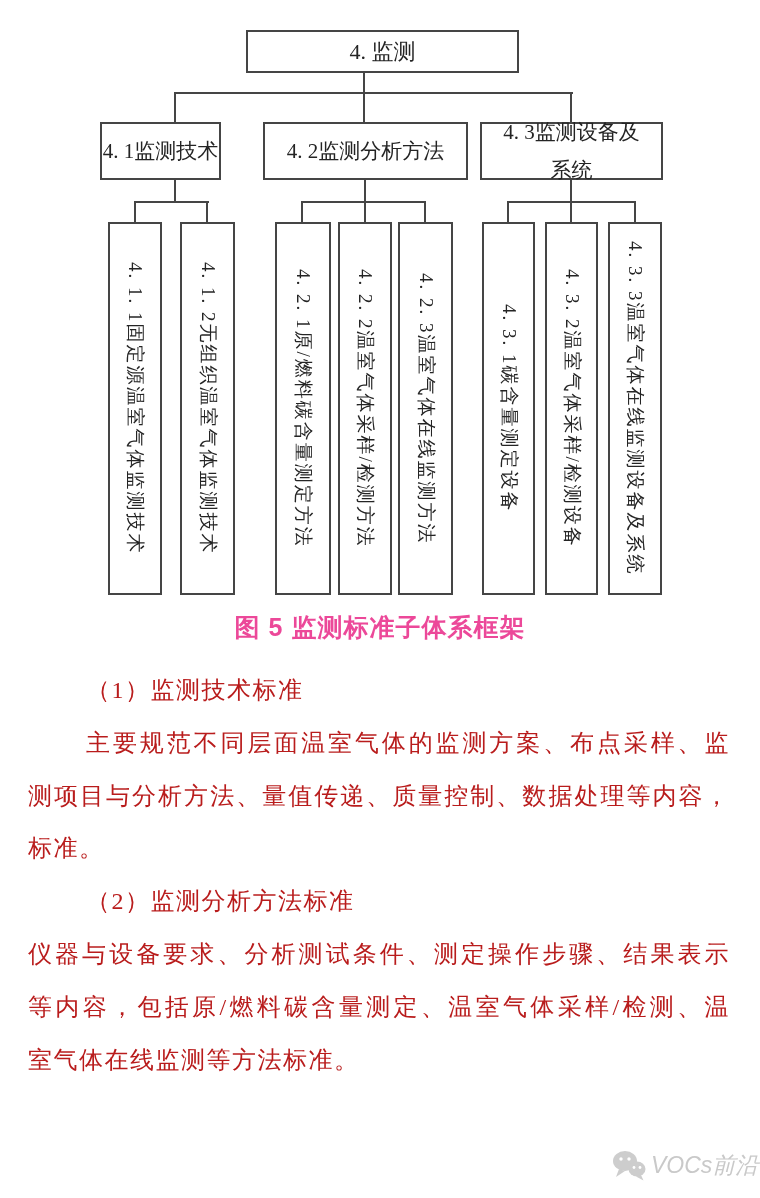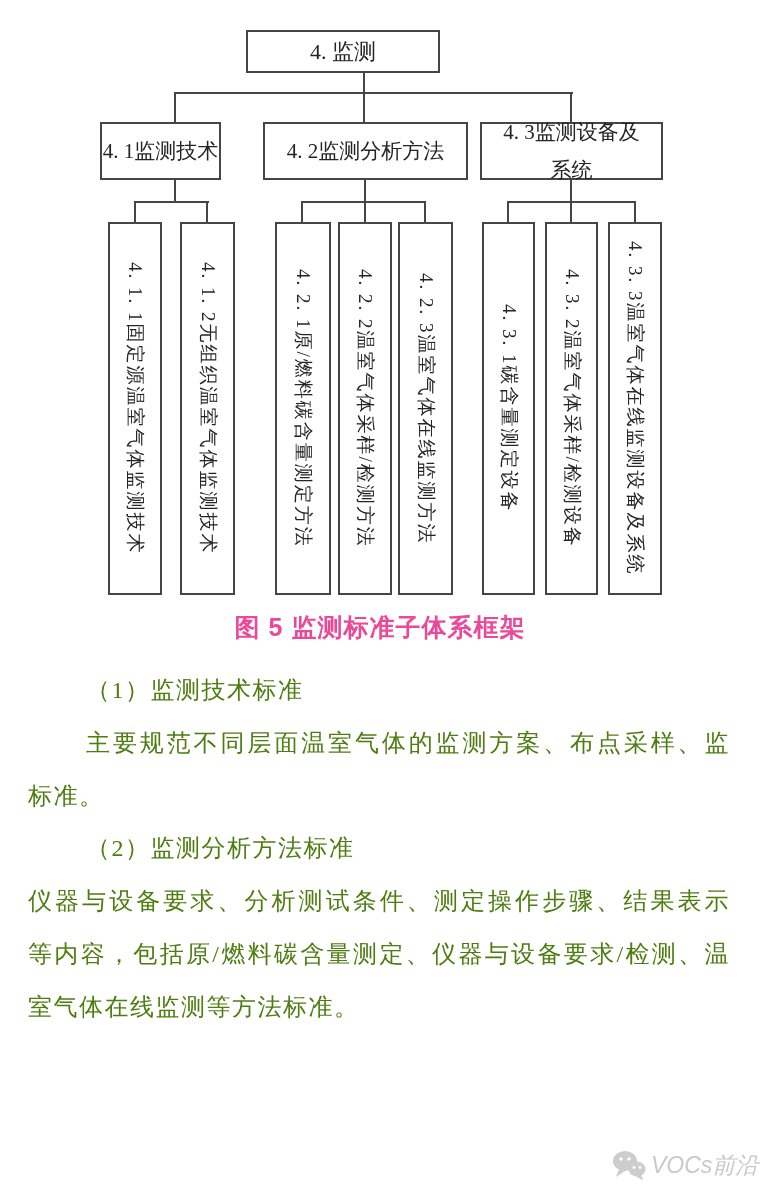--- a/index.html
+++ b/index.html
@@ -3,41 +3,41 @@
 <meta charset="utf-8">
 <style>
   * { margin:0; padding:0; box-sizing:border-box; }
   html,body { background:#ffffff; }
   body { width:760px; height:1198px; font-family:"Liberation Serif", serif; }
   .page { position:relative; width:760px; height:1198px; background:#ffffff; overflow:hidden; }
 
   
   .box { position:absolute; border:2px solid #454545; background:#ffffff;
          display:flex; align-items:center; justify-content:center; color:#242424; }
-  .root { left:246px; top:30px; width:194px; height:43px; font-size:22px; }
+  .root { left:246px; top:30px; width:273px; height:43px; font-size:22px; }
   .l2   { top:122px; height:58px; font-size:21px; }
   .b41  { left:100px; width:121px; }
   .b42  { left:263px; width:205px; }
   .b43  { left:480px; width:183px; white-space:pre-line; text-align:center; line-height:38px; }
 
   
   .cl { position:absolute; background:#454545; }
 
   
   .vcol { position:absolute; top:222px; height:373px; border:2px solid #454545;
           background:#ffffff; display:flex; align-items:center; justify-content:center; }
   .vcol span { writing-mode:vertical-lr; text-orientation:sideways;
                font-size:19px; letter-spacing:2px; color:#242424; line-height:1.1; }
 
   .caption { position:absolute; top:611px; left:0; width:100%; text-align:center;
              font-family:"Liberation Sans", sans-serif; font-weight:bold;
              font-size:25px; color:#ec4899; letter-spacing:1px; }
 
   
-  .bodytext { position:absolute; left:28px; top:664px; width:702px; color:#4d7c0f; }
+  .bodytext { position:absolute; left:28px; top:664px; width:702px; color:#b91c1c; }
   .ln { height:52.8px; line-height:52.8px; font-size:24px; letter-spacing:1.5px;
         overflow:hidden; }
   .just { text-align:justify; text-align-last:justify; }
   .indent { text-indent:58px; }
 
   
   .watermark { position:absolute; left:612px; top:1150px; display:flex;
                align-items:center; gap:5px; color:#c9c9c9;
                font-family:"Liberation Sans", sans-serif; font-size:23px;font-style:italic; }
   .watermark svg { display:block; }
@@ -103,24 +103,25 @@
     <div class="vcol" style="left:608px;width:54px">
         <span>4. 3. 3温室气体在线监测设备及系统</span>
       </div>
 
     <div class="caption">图 5  监测标准子体系框架</div>
   </div>
 
   <div class="bodytext">
     <div class="ln indent">（1）监测技术标准</div>
     <div class="ln indent just">主要规范不同层面温室气体的监测方案、布点采样、监</div>
+    <div class="ln just">测项目与分析方法、量值传递、质量控制、数据处理等内容，</div>
     <div class="ln">标准。</div>
     <div class="ln indent">（2）监测分析方法标准</div>
     <div class="ln just">仪器与设备要求、分析测试条件、测定操作步骤、结果表示</div>
-    <div class="ln just">等内容，包括原/燃料碳含量测定、仪器与设备要求/检测、温</div>
+    <div class="ln just">等内容，包括原/燃料碳含量测定、温室气体采样/检测、温</div>
     <div class="ln">室气体在线监测等方法标准。</div>
   </div>
 
   <div class="watermark">
     <span>
       <svg width="34" height="31" viewBox="0 0 34 31">
         <ellipse cx="13" cy="11" rx="12" ry="10" fill="#cdcdcd"></ellipse>
         <polygon points="7,19 4,27 13,21" fill="#cdcdcd"></polygon>
         <circle cx="9" cy="9" r="1.7" fill="#ffffff"></circle>
         <circle cx="17" cy="9" r="1.7" fill="#ffffff"></circle>

